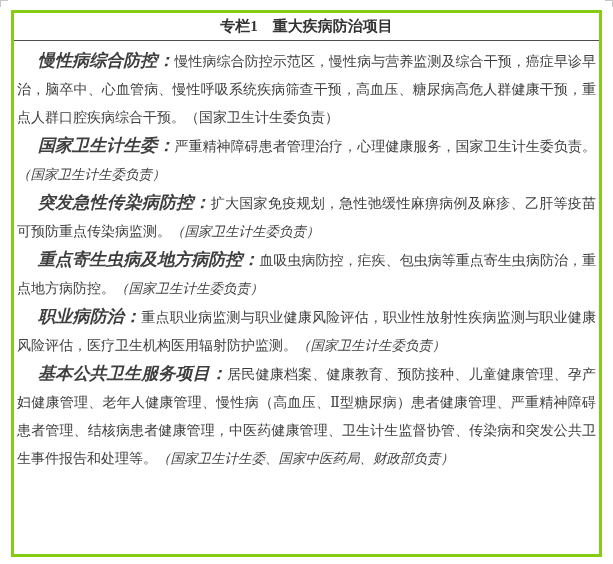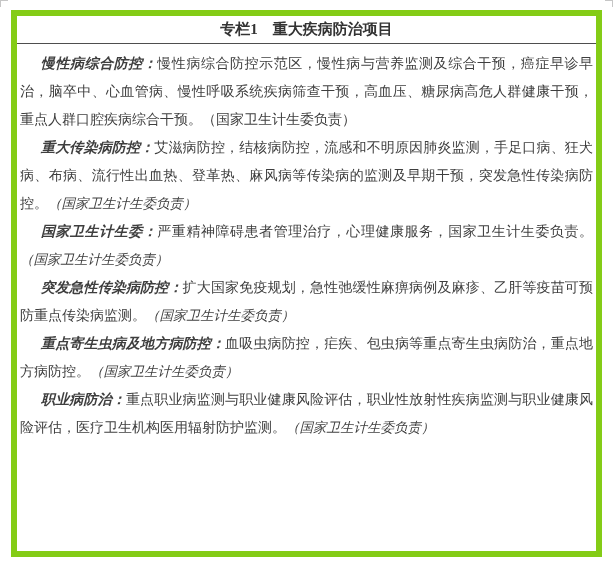--- a/index.html
+++ b/index.html
@@ -34,21 +34,21 @@
     border-right: 1px solid #c6c6c6;
     border-top: 1px solid #c6c6c6;
   }
   .panel {
     position: absolute;
     left: 11px;
     top: 10px;
     width: 591px;
     height: 547px;
     box-sizing: border-box;
-    border: 6px solid #84cc16;
+    border: 3px solid #84cc16;
     background: #ffffff;
   }
   .panel-title {
     height: 27px;
     line-height: 27px;
     border-bottom: 1px solid #4e4e4e;
     text-align: center;
     font-size: 15px;
     font-weight: bold;
     color: #333333;
@@ -62,40 +62,40 @@
     text-align: justify;
     text-justify: inter-character;
   }
   .panel-body p {
     margin: 0;
     text-indent: 21px;
   }
   .lead {
     font-weight: bold;
     font-style: italic;
-    font-size: 14px;
+    font-size: 17px;
     color: #3e3e3e;
     margin-top: 35px;
   }
   .kai {
     font-style: italic;
     font-size: 13.5px;
   }
 </style>
 </head>
 <body>
 
 <div class="page">
   <div class="corner-mark tl"></div>
   <div class="corner-mark tr"></div>
 
   <div class="panel">
     <div class="panel-title">专栏1　重大疾病防治项目</div>
     <div class="panel-body">
         <p><span class="lead">慢性病综合防控：</span><span>慢性病综合防控示范区，慢性病与营养监测及综合干预，癌症早诊早治，脑卒中、心血管病、慢性呼吸系统疾病筛查干预，高血压、糖尿病高危人群健康干预，重点人群口腔疾病综合干预。</span><span class="">（国家卫生计生委负责）</span></p>
-        <p><span class="lead">重大传染病防控：</span><span>艾滋病防控，结核病防控，流感和不明原因肺炎监测，手足口病、狂犬病、布病、流行性出血热、登革热、麻风病等传染病的监测及早期干预，突发急性传染病防控。</span><span class="kai">（国家卫生计生委负责）</span></p>
         <p><span class="lead">国家卫生计生委：</span><span>严重精神障碍患者管理治疗，心理健康服务，国家卫生计生委负责。</span><span class="kai">（国家卫生计生委负责）</span></p>
         <p><span class="lead">突发急性传染病防控：</span><span>扩大国家免疫规划，急性弛缓性麻痹病例及麻疹、乙肝等疫苗可预防重点传染病监测。</span><span class="kai">（国家卫生计生委负责）</span></p>
         <p><span class="lead">重点寄生虫病及地方病防控：</span><span>血吸虫病防控，疟疾、包虫病等重点寄生虫病防治，重点地方病防控。</span><span class="kai">（国家卫生计生委负责）</span></p>
         <p><span class="lead">职业病防治：</span><span>重点职业病监测与职业健康风险评估，职业性放射性疾病监测与职业健康风险评估，医疗卫生机构医用辐射防护监测。</span><span class="kai">（国家卫生计生委负责）</span></p>
+        <p><span class="lead">基本公共卫生服务项目：</span><span>居民健康档案、健康教育、预防接种、儿童健康管理、孕产妇健康管理、老年人健康管理、慢性病（高血压、Ⅱ型糖尿病）患者健康管理、严重精神障碍患者管理、结核病患者健康管理，中医药健康管理、卫生计生监督协管、传染病和突发公共卫生事件报告和处理等。</span><span class="kai">（国家卫生计生委、国家中医药局、财政部负责）</span></p>
       </div>
   </div>
 </div>
 
 </body></html>

